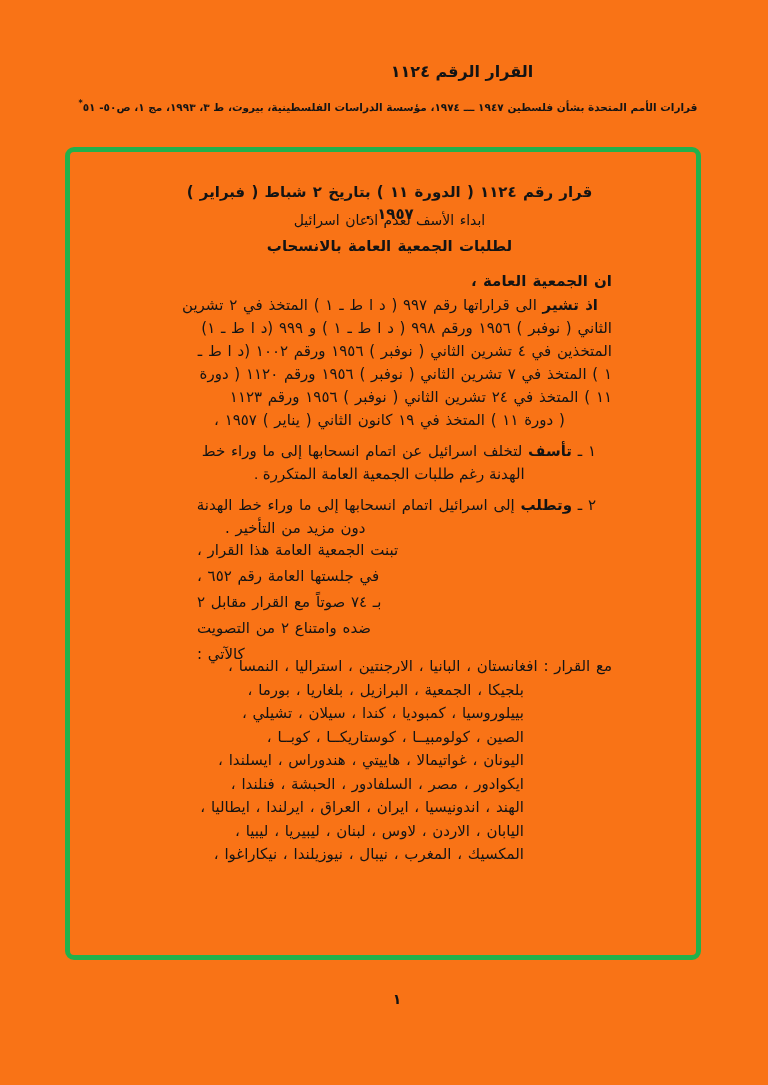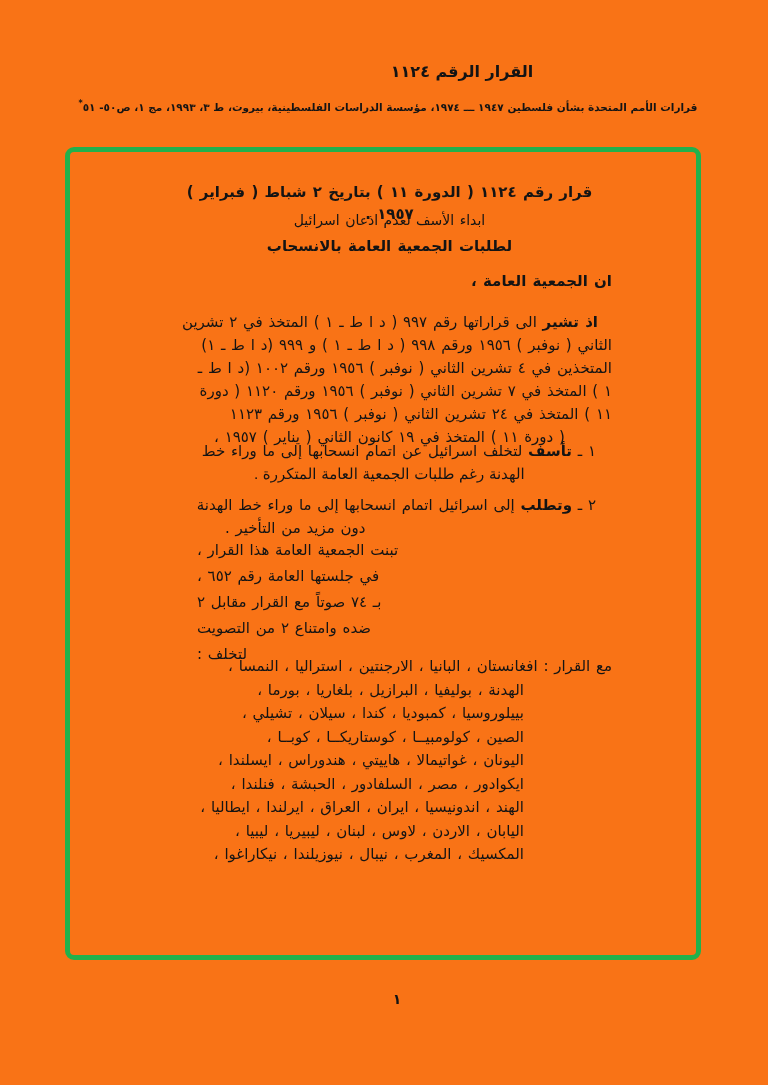--- a/index.html
+++ b/index.html
@@ -37,21 +37,21 @@
   .col{left:167px;width:445px;}
   .center{text-align:center;}
   .right{text-align:right;}
   .b{font-weight:700;}
   .h1{top:181px;font-weight:700;}
   .h2{top:209px;font-size:14px;}
   .h3{top:235px;font-weight:700;}
   .opening{top:270px;padding-left:0;padding-right:18px;font-weight:700;}
   .recital{top:294px;}
   .recital .ln{line-height:23px;text-align:right;}
-  .recital .ln.indent{padding-right:14px;margin-top:17px;}
+  .recital .ln.indent{padding-right:14px;}
   .recital .ln.last{text-align:center;}
   .clause1{top:440px;}
   .clause2{top:494px;}
   .clause .ln{line-height:23px;text-align:right;}
   .clause .ln.indent{padding-right:16px;}
   .clause .ln.c{text-align:center;font-family:Liberation Serif, serif;}
   .clause .ln.offl{text-align:left;padding-left:58px;}
   .adoption{top:537px;right:auto;left:197px;width:240px;}
   .adoption .ln{line-height:26px;text-align:left;white-space:nowrap;}
   .vote{top:655px;}
@@ -97,26 +97,26 @@
   <div class="abs col doc clause clause2">
     <div class="ln indent"><span>٢ ـ </span><span class="b">وتطلب</span><span> إلى اسرائيل اتمام انسحابها إلى ما وراء خط الهدنة</span></div>
     <div class="ln offl">دون مزيد من التأخير .</div>
   </div>
 
   <div class="abs doc adoption">
     <div class="ln">تبنت الجمعية العامة هذا القرار ،</div>
     <div class="ln">في جلستها العامة رقم ٦٥٢ ،</div>
     <div class="ln">بـ ٧٤ صوتاً مع القرار مقابل ٢</div>
     <div class="ln">ضده وامتناع ٢ من التصويت</div>
-    <div class="ln">لتخلف :</div>
+    <div class="ln">كالآتي :</div>
   </div>
 
   <div class="abs col doc vote">
     <div class="ln"><span>مع القرار : </span><span>افغانستان ، البانيا ، الارجنتين ، استراليا ، النمسا ،</span></div>
-    <div class="ln cont">الهدنة ، بوليفيا ، البرازيل ، بلغاريا ، بورما ،</div>
+    <div class="ln cont">بلجيكا ، الجمعية ، البرازيل ، بلغاريا ، بورما ،</div>
     <div class="ln cont">بييلوروسيا ، كمبوديا ، كندا ، سيلان ، تشيلي ،</div>
     <div class="ln cont">الصين ، كولومبيــا ، كوستاريكــا ، كوبــا ،</div>
     <div class="ln cont">اليونان ، غواتيمالا ، هاييتي ، هندوراس ، ايسلندا ،</div>
     <div class="ln cont">ايكوادور ، مصر ، السلفادور ، الحبشة ، فنلندا ،</div>
     <div class="ln cont">الهند ، اندونيسيا ، ايران ، العراق ، ايرلندا ، ايطاليا ،</div>
     <div class="ln cont">اليابان ، الاردن ، لاوس ، لبنان ، ليبيريا ، ليبيا ،</div>
     <div class="ln cont">المكسيك ، المغرب ، نيبال ، نيوزيلندا ، نيكاراغوا ،</div>
   </div>
 
   <div class="abs pgnum">١</div>

